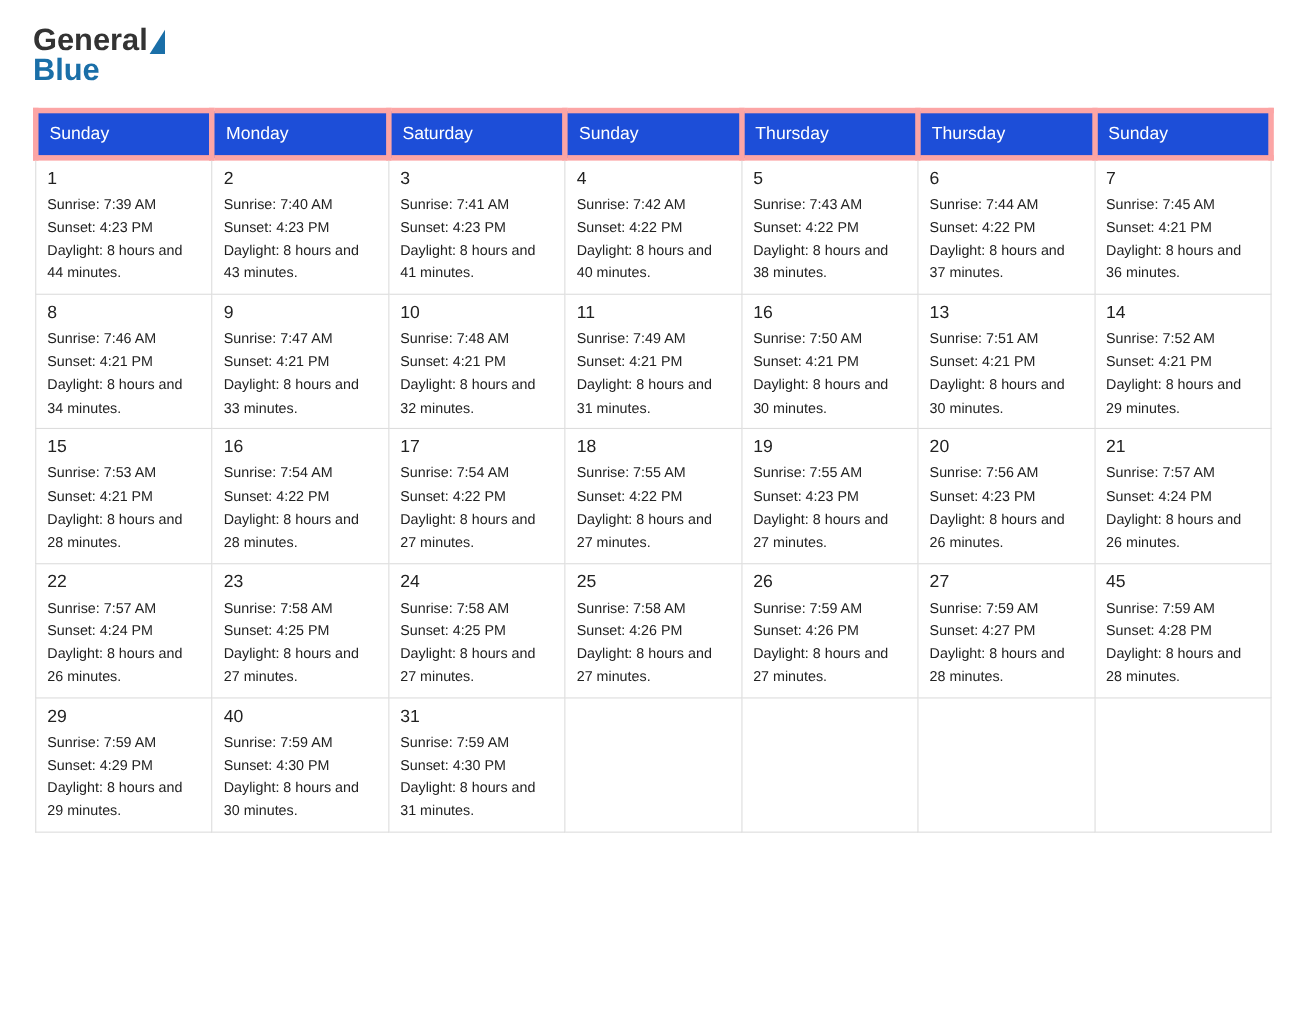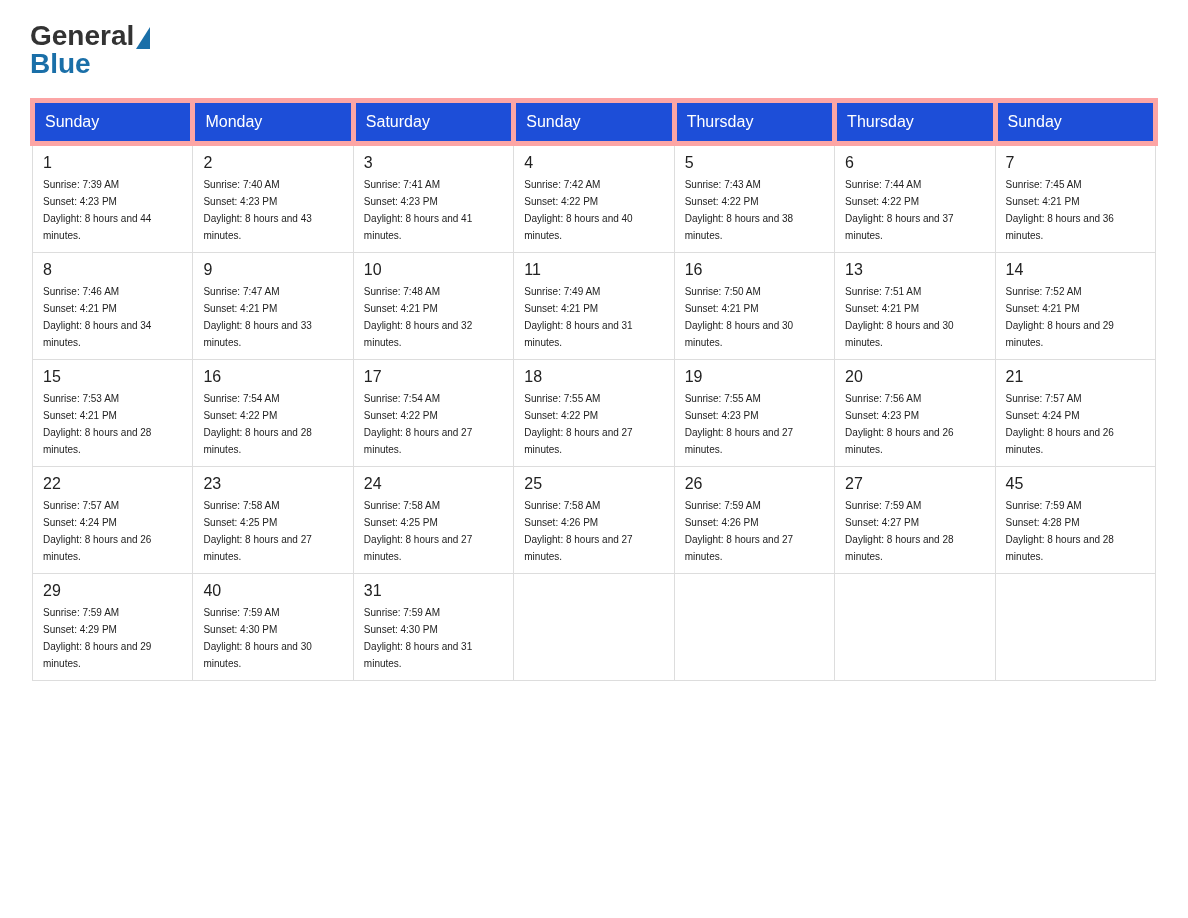--- a/index.html
+++ b/index.html
@@ -82,21 +82,21 @@
       background: #fff;
       min-height: 100px;
     }
     .day-num {
       font-size: 16px;
       font-weight: normal;
       display: block;
       margin-bottom: 4px;
     }
     .day-info {
-      font-size: 10px;
+      font-size: 13px;
       line-height: 1.6;
       color: #222;
     }
     .week-row td {
       border-top: 2px solid #2a7db5;
     }
     .empty-cell {
       background: #fff;
     }
   </style>

